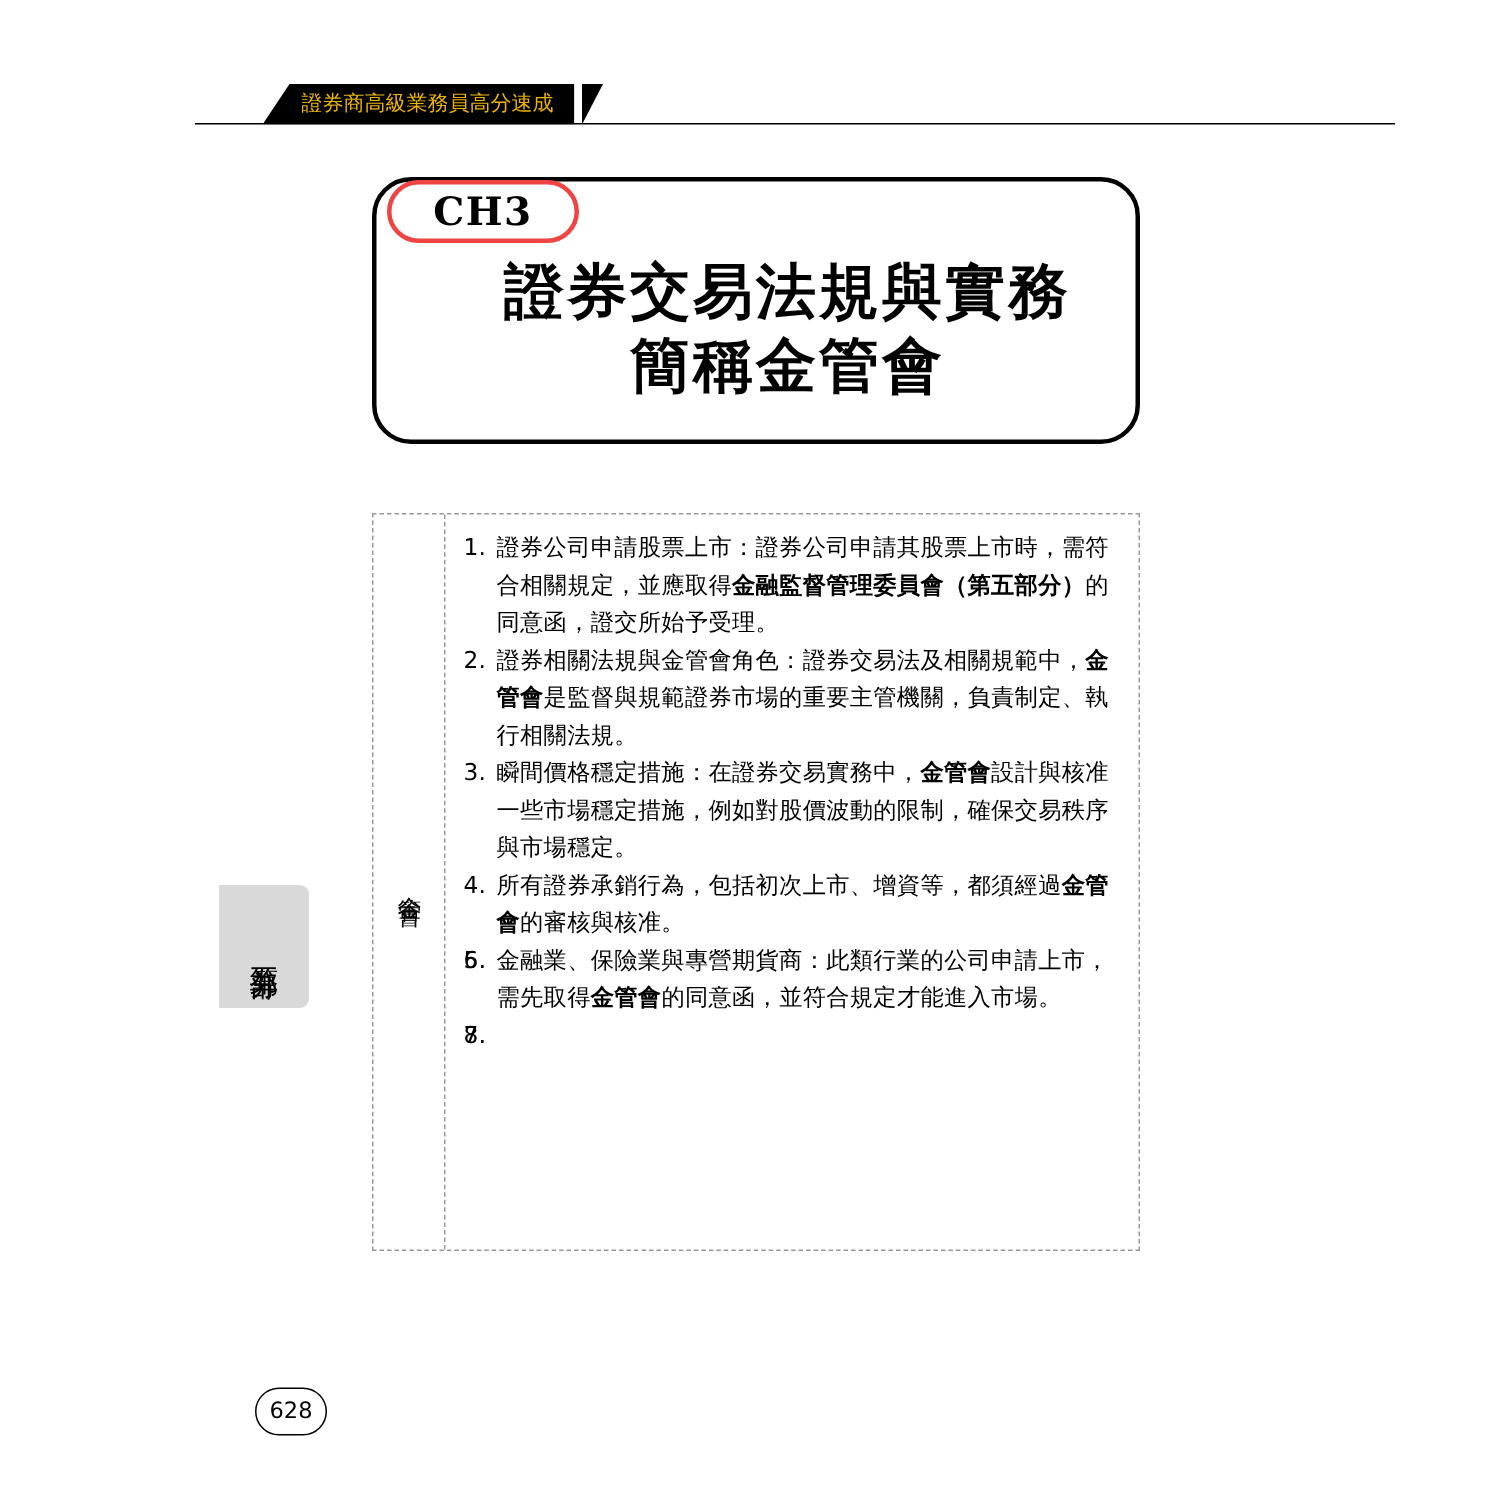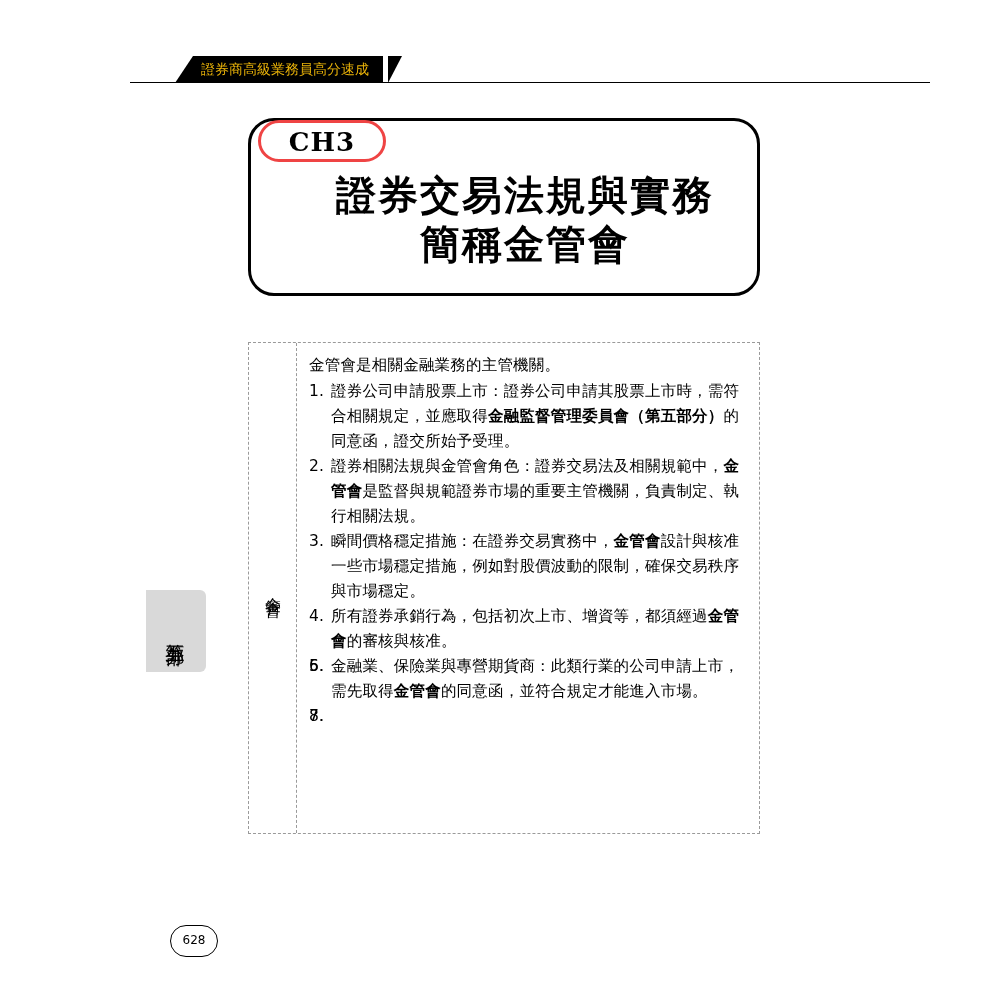--- a/index.html
+++ b/index.html
@@ -182,21 +182,21 @@
   
   .page-num {
     position: absolute;
     left: 170px;
     top: 925px;
     width: 48px;
     height: 32px;
     border: 1.5px solid #000;
     border-radius: 16px;
     box-sizing: border-box;
-    font-size: 12px;
+    font-size: 15px;
     line-height: 29px;
     text-align: center;
     font-family: "DejaVu Sans", "Liberation Sans", sans-serif;
   }
 </style>
 </head>
 <body>
 
 <div class="header-band">
   <div class="header-rule"></div>
@@ -211,21 +211,20 @@
   <div>簡稱金管會</div>
 </div>
 
 <div class="part-tab">第五部分</div>
 
 <div class="content-wrap">
   <div class="keyword-col">
     <span class="keyword-vertical">金管會</span>
   </div>
   <div class="body-col">
-    <p class="lead">金管會是相關金融業務的主管機關。</p>
     <ol class="items" id="item-list">
         <li><span class="num">1.</span><span>證券公司申請股票上市：證券公司申請其股票上市時，需符合相關規定，並應取得<b>金融監督管理委員會（第五部分）</b>的同意函，證交所始予受理。</span></li>
         <li><span class="num">2.</span><span>證券相關法規與金管會角色：證券交易法及相關規範中，<b>金管會</b>是監督與規範證券市場的重要主管機關，負責制定、執行相關法規。</span></li>
         <li><span class="num">3.</span><span>瞬間價格穩定措施：在證券交易實務中，<b>金管會</b>設計與核准一些市場穩定措施，例如對股價波動的限制，確保交易秩序與市場穩定。</span></li>
         <li><span class="num">4.</span><span>所有證券承銷行為，包括初次上市、增資等，都須經過<b>金管會</b>的審核與核准。</span></li>
         <li><span class="num">5.</span></li>
         <li><span class="num">6.</span><span>金融業、保險業與專營期貨商：此類行業的公司申請上市，需先取得<b>金管會</b>的同意函，並符合規定才能進入市場。</span></li>
         <li><span class="num">7.</span></li>
         <li><span class="num">8.</span></li>
       </ol>

